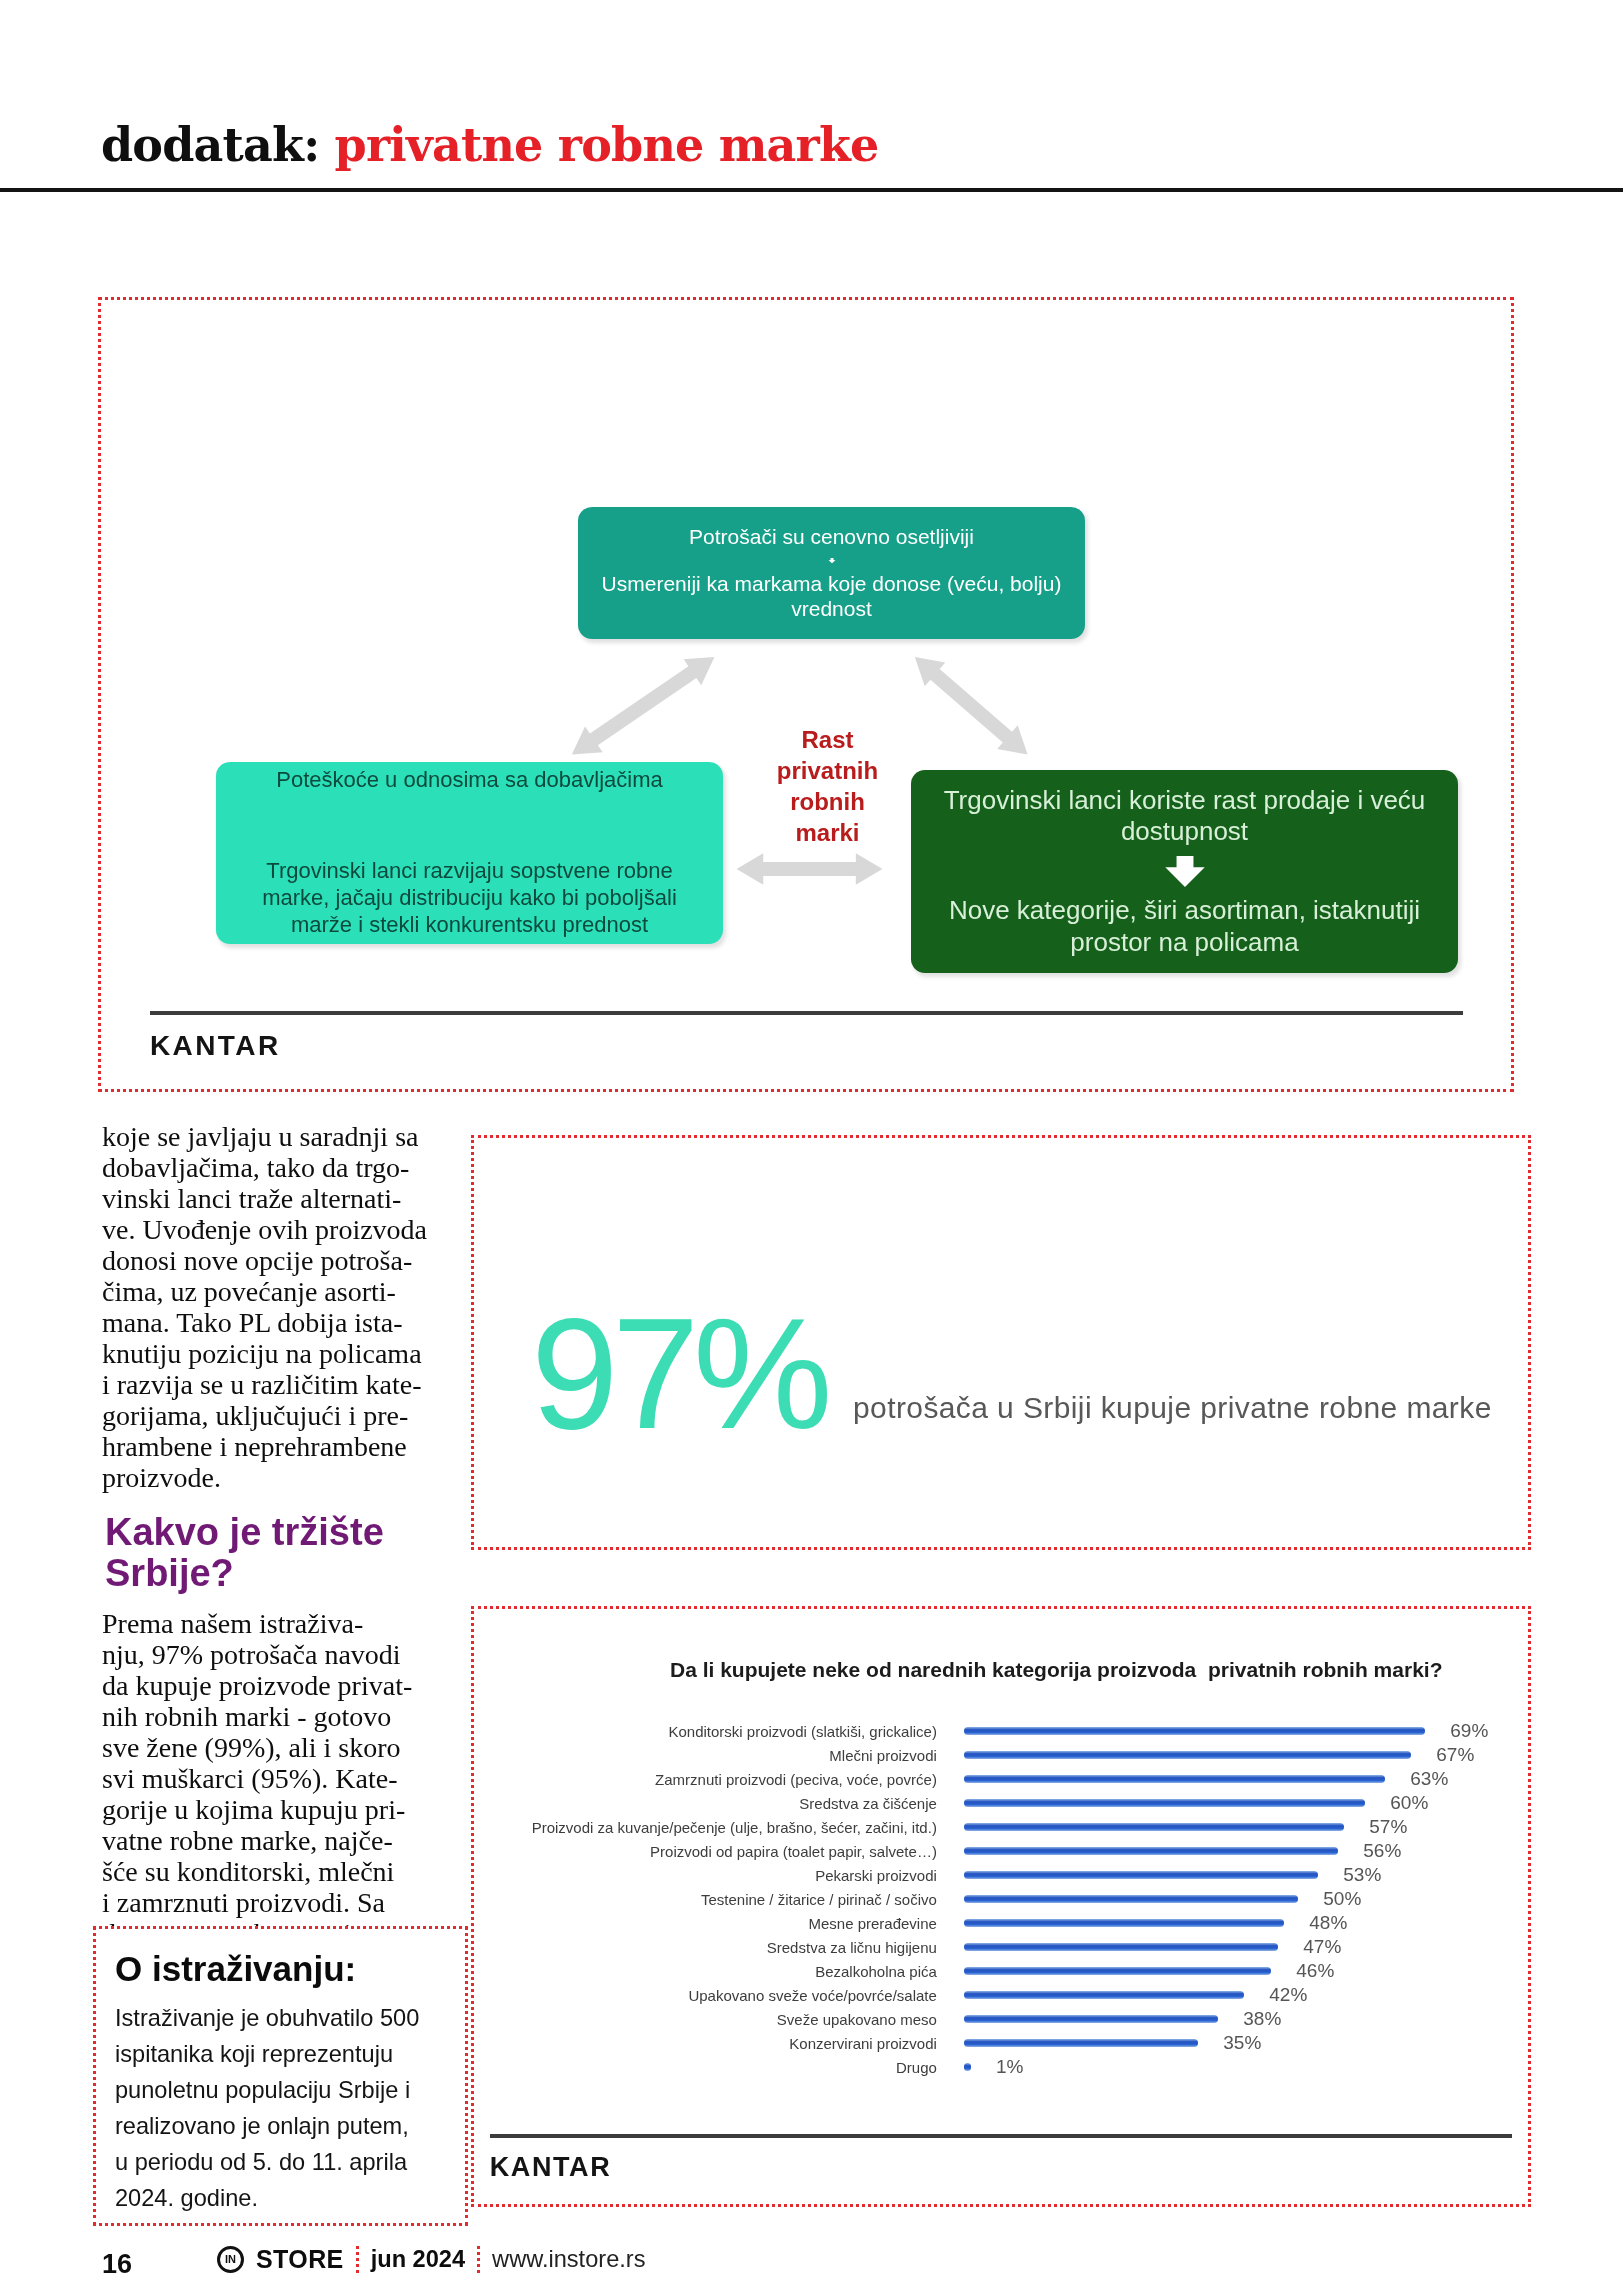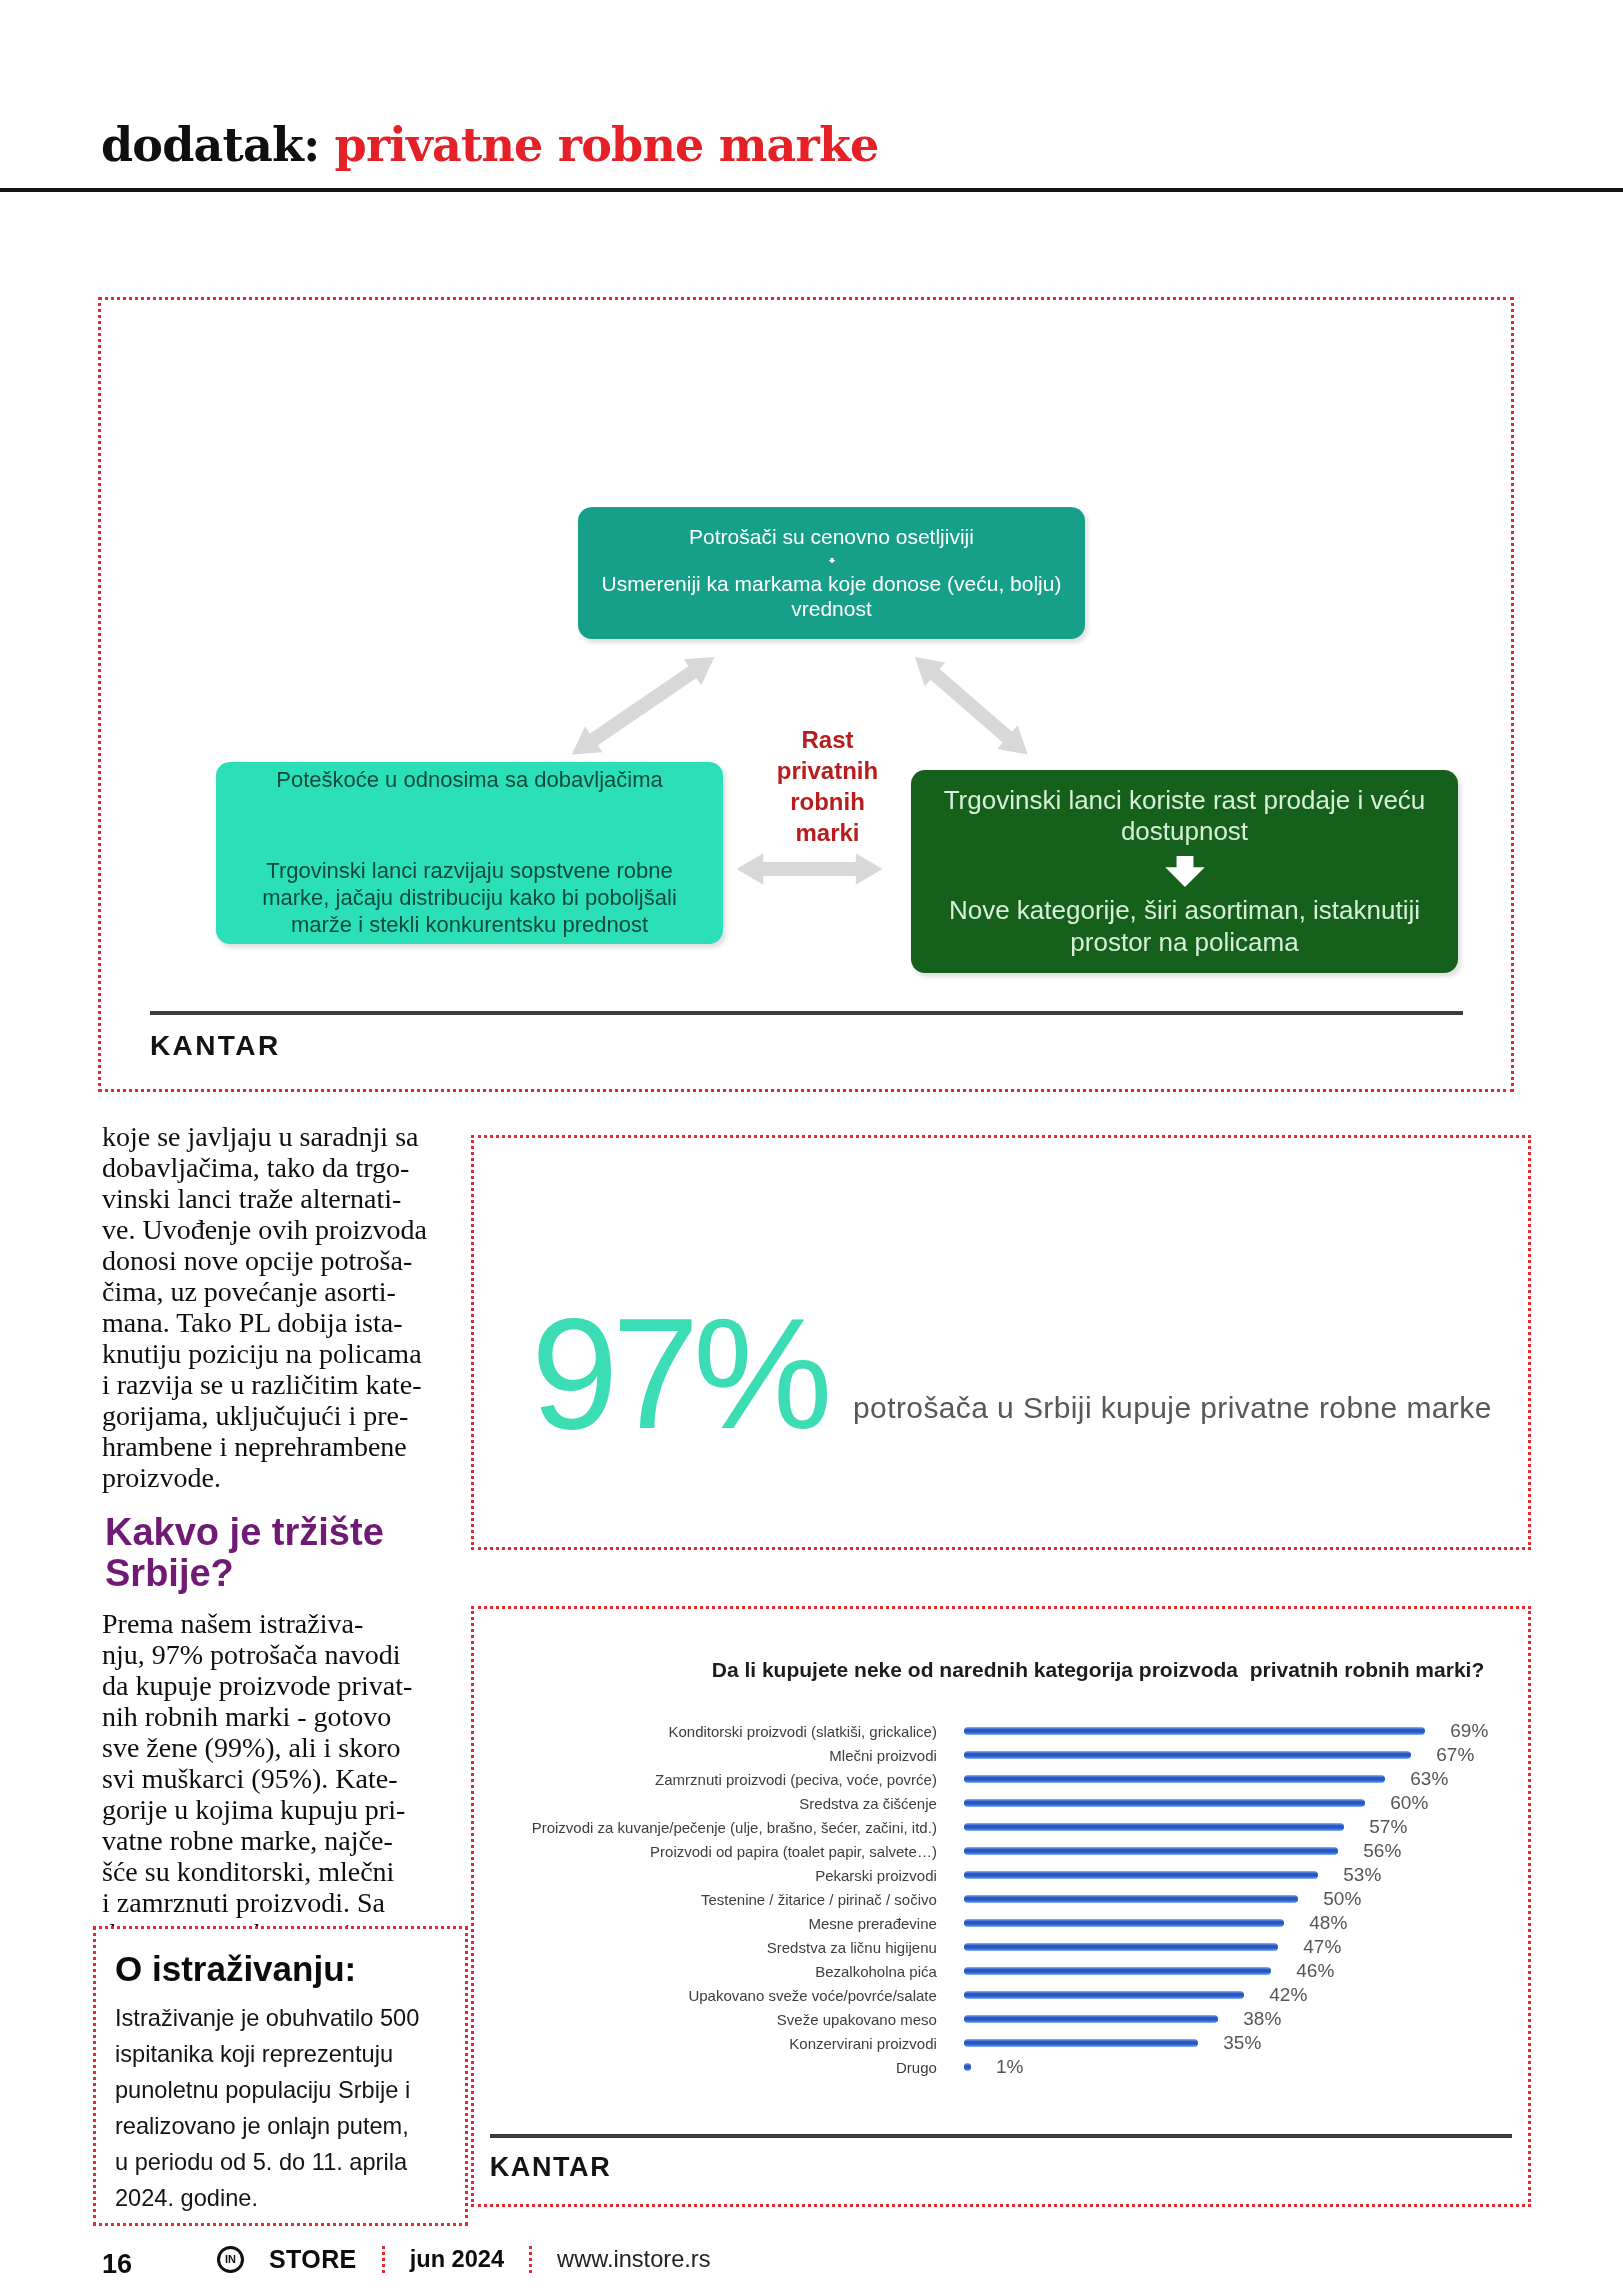--- a/index.html
+++ b/index.html
@@ -45,36 +45,36 @@
   .about-body{margin-top:11px;font-size:23.6px;line-height:36px;color:#141414;}
 
   
   .stat-box{left:471px;top:1135px;width:1060px;height:415px;}
   .stat-value{position:absolute;left:57px;top:157px;font-size:157px;line-height:1;
               letter-spacing:-6.3px;color:#3cdcb4;}
   .stat-caption{position:absolute;left:379px;top:253px;font-size:30px;letter-spacing:0.4px;color:#585858;white-space:nowrap;}
 
   
   .chart-box{left:471px;top:1606px;width:1060px;height:601px;}
-  .chart-title{position:absolute;left:196px;top:49px;width:856px;text-align:center;
+  .chart-title{position:absolute;left:196px;top:49px;width:856px;
                font-weight:bold;font-size:21px;color:#1c1c1c;white-space:pre;}
   .chart-rows{position:absolute;left:7.9px;top:110px;right:11px;}
   .chart-row{display:flex;align-items:center;height:24px;gap:16px;}
   .bar-label{flex:0 0 455px;text-align:right;padding-right:11px;font-size:15px;color:#3d3d3d;white-space:nowrap;}
   .bar{height:7.9px;border-radius:3.9px;flex:0 0 auto;
        background:linear-gradient(180deg,#8fb4e8 0%,#2050c0 35%,#2a62d0 70%,#8fb4e8 100%);}
   .bar-value{margin-left:9.4px;font-size:19px;color:#555;}
   .chart-rule{position:absolute;left:15.7px;top:525px;width:1022px;height:3.9px;background:#3c3c3c;}
   .chart-source{position:absolute;left:15.7px;top:543px;font-weight:bold;font-size:27px;
                 letter-spacing:1.6px;color:#141414;}
 
   
   .footer{position:absolute;left:0;top:2243px;width:1623px;height:41px;}
   .page-number{position:absolute;left:102px;top:6.3px;font-weight:bold;font-size:27px;color:#0d0d0d;}
-  .footer-brand{position:absolute;left:217px;top:1.6px;display:flex;align-items:center;gap:25px;}
+  .footer-brand{position:absolute;left:217px;top:1.6px;display:flex;align-items:center;gap:12px;}
   .logo-circle{width:27px;height:27px;border:3.1px solid #111;border-radius:50%;box-sizing:border-box;
                display:flex;align-items:center;justify-content:center;font-weight:bold;font-size:11px;color:#111;}
   .logo-store{font-weight:bold;font-size:25px;letter-spacing:0.4px;color:#0d0d0d;}
   .footer-sep{height:27px;border-left:3.1px dotted #e02b2f;}
   .footer-issue{font-weight:bold;font-size:23.6px;color:#0d0d0d;}
   .footer-site{font-size:23.6px;color:#222;}
 </style>
 </head>
 <body>
 

